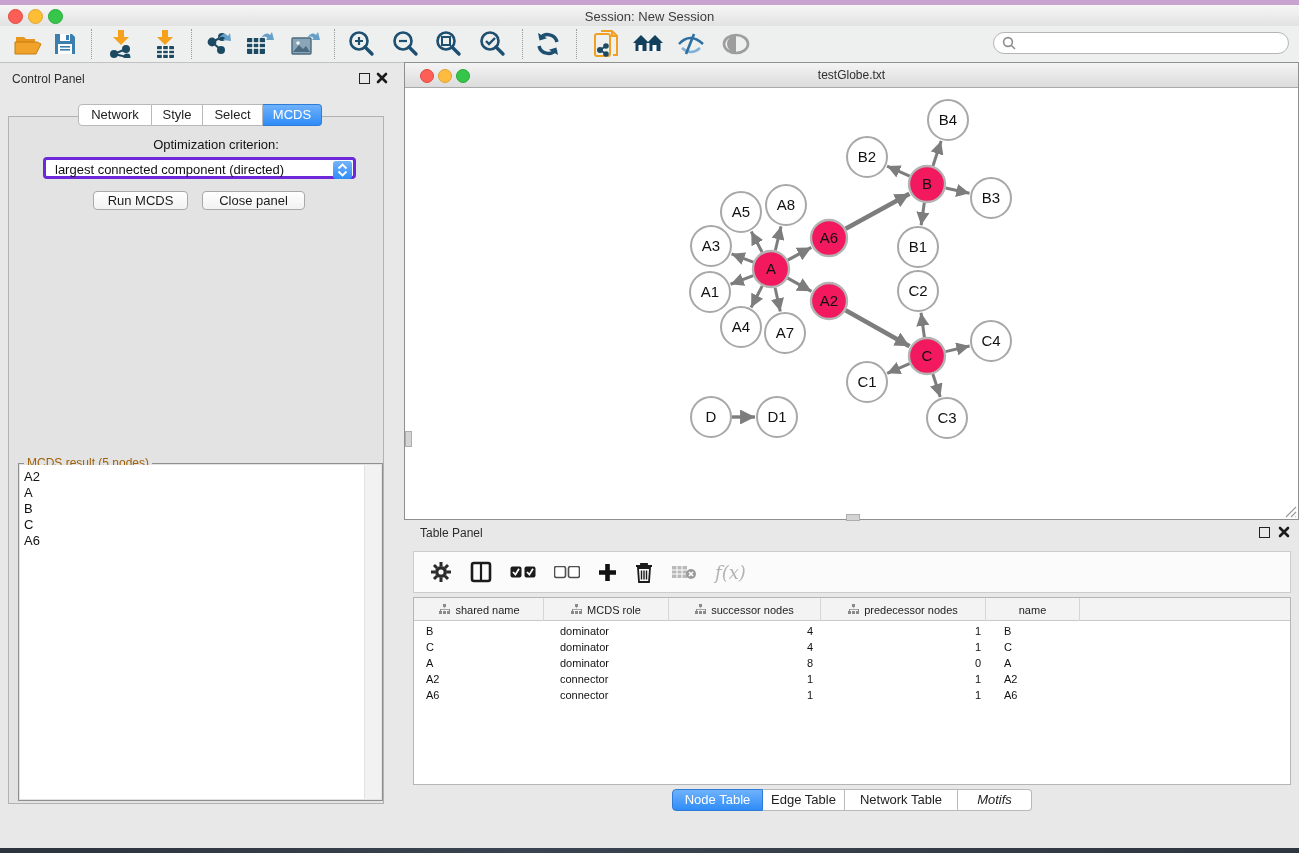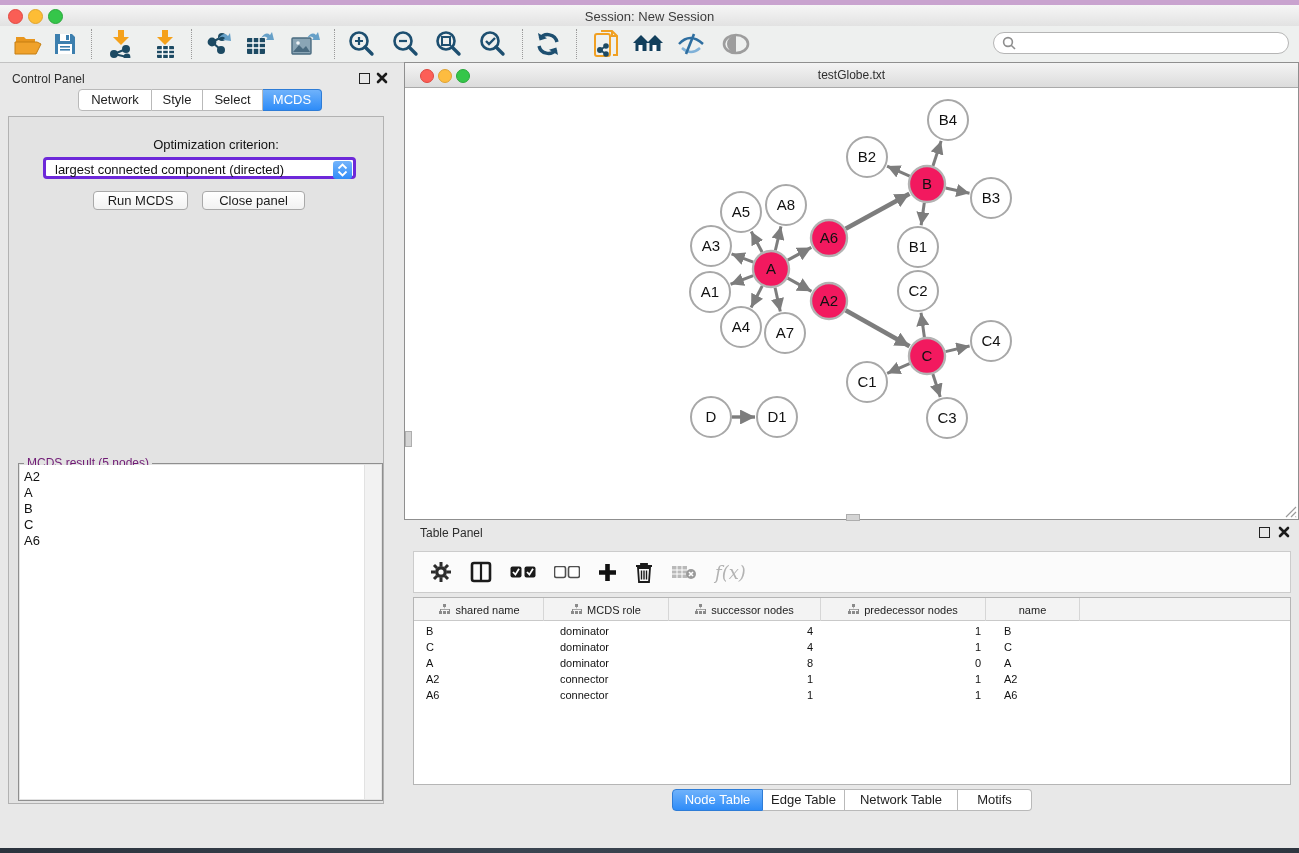--- a/index.html
+++ b/index.html
@@ -29,21 +29,21 @@
   .seg{display:inline-block;box-sizing:border-box;height:22px;line-height:20px;font-size:13px;
        color:#222;background:#fff;border:1px solid #b9b9b9;border-left:none;text-align:center;}
   .seg.first{border-left:1px solid #b9b9b9;border-radius:4px 0 0 4px;}
   .seg.last{border-radius:0 4px 4px 0;}
   .seg.sel{background:linear-gradient(#6fb2fb,#2e8cf8);color:#fff;border-color:#2e7cd6;}
   
   .cp-content{left:8px;top:116px;width:376px;height:688px;background:#e3e3e3;border:1px solid #b2b2b2;box-sizing:border-box;}
   .btn{background:linear-gradient(#ffffff,#f2f2f2);border:1px solid #a9a9a9;border-radius:4px;
        font-size:13px;color:#1c1c1c;text-align:center;box-sizing:border-box;}
   .groupbox{border:1px solid #8f8f8f;}
-  .legend{position:absolute;top:-8px;left:5px;background:#e3e3e3;padding:0 3px;font-size:12px;color:#701a75;}
+  .legend{position:absolute;top:-8px;left:5px;background:#e3e3e3;padding:0 3px;font-size:12px;color:#a16207;}
   .result-list{position:absolute;left:1px;top:1px;right:17px;bottom:1px;background:#fff;
                font-size:13px;color:#111;padding:4px 0 0 4px;}
   .result-item{height:16px;line-height:16px;}
   .scroll-track{position:absolute;top:1px;right:1px;bottom:1px;width:16px;background:#f2f2f2;border-left:1px solid #e2e2e2;}
   
   .net-win{left:404px;top:62px;width:895px;height:458px;border:1px solid #8f8f8f;box-sizing:border-box;background:#fff;}
   .net-titlebar{left:0;top:0;width:100%;height:24px;background:linear-gradient(#f4f4f4,#dcdcdc);
                 border-bottom:1px solid #aaa;}
   .tl2{border-radius:50%;width:12px;height:12px;top:6px;}
   
@@ -227,21 +227,21 @@
   </div>
 
   <div class="abs" style="left:0;top:62px;width:392px;height:758px;">
     <span class="abs panel-header-text" style="left:12px;top:10px;">Control Panel</span>
     <span class="abs mini-float" style="left:359px;top:11px;"></span>
     <svg class="abs" style="left:376px;top:10px;" width="12" height="12" viewBox="0 0 12 12">
         <path d="M2 2 L10 10 M10 2 L2 10" stroke="#1b1b1b" stroke-width="2.6" stroke-linecap="round"></path>
       </svg>
 
     <div class="abs cp-content" style="top:54px;left:8px;"></div>
-    <div class="abs" id="cp-tabs" style="left:78px;top:27px;height:22px;"><div class="seg first" style="width: 74px;">Network</div><div class="seg" style="width: 51px;">Style</div><div class="seg" style="width: 60px;">Select</div><div class="seg last sel" style="width: 59px;">MCDS</div></div>
+    <div class="abs" id="cp-tabs" style="left:78px;top:42px;height:22px;"><div class="seg first" style="width: 74px;">Network</div><div class="seg" style="width: 51px;">Style</div><div class="seg" style="width: 60px;">Select</div><div class="seg last sel" style="width: 59px;">MCDS</div></div>
 
     <div class="abs" style="left:0;top:75px;width:392px;text-align:center;font-size:13px;color:#111;margin-left:20px;">Optimization criterion:</div>
 
     <div class="abs" style="left:43px;top:95px;width:313px;height:22px;background:#fff;border:3px solid #6d28d9;border-radius:4px;box-sizing:border-box;">
       <span class="abs" style="left:9px;top:2px;font-size:13px;color:#111;">largest connected component (directed)</span>
       <span class="abs" style="right:1px;top:1px;width:19px;height:18px;background:linear-gradient(#74b4fb,#2f8cf8);border-radius:3px;">
         <svg width="19" height="18" viewBox="0 0 19 18">
             <path d="M5.5 7.5 L9.5 3.5 L13.5 7.5" fill="none" stroke="#fff" stroke-width="1.8"></path>
             <path d="M5.5 10.5 L9.5 14.5 L13.5 10.5" fill="none" stroke="#fff" stroke-width="1.8"></path>
           </svg>
@@ -552,16 +552,16 @@
         <div class="abs" style="left: 0px; top: 64px; width: 100%; height: 16px;">
           <div class="td-cell" style="left: 2px; width: 128px; text-align: left; padding-left: 10px; padding-right: 0px;">A6</div>
           <div class="td-cell" style="left: 130px; width: 125px; text-align: left; padding-left: 16px; padding-right: 0px;">connector</div>
           <div class="td-cell" style="left: 255px; width: 152px; text-align: right; padding-left: 0px; padding-right: 8px;">1</div>
           <div class="td-cell" style="left: 407px; width: 165px; text-align: right; padding-left: 0px; padding-right: 5px;">1</div>
           <div class="td-cell" style="left: 572px; width: 94px; text-align: left; padding-left: 18px; padding-right: 0px;">A6</div>
         </div>
       </div>
   </div>
 
-  <div class="abs" id="tp-tabs" style="left:672px;top:789px;height:23px;"><div class="seg first sel" style="width: 91px;">Node Table</div><div class="seg" style="width: 82px;">Edge Table</div><div class="seg" style="width: 113px;">Network Table</div><div class="seg last" style="width: 74px;">Motifs</div></div>
+  <div class="abs" id="tp-tabs" style="left:672px;top:789px;height:23px;"><div class="seg first sel" style="width: 91px;">Node Table</div><div class="seg" style="width: 82px;">Edge Table</div><div class="seg" style="width: 113px;">Network Table</div><div class="seg last" style="width: 74px; font-style: italic;">Motifs</div></div>
 
   <div class="abs bottom-strip"></div>
 </div>
 
 </body></html>

